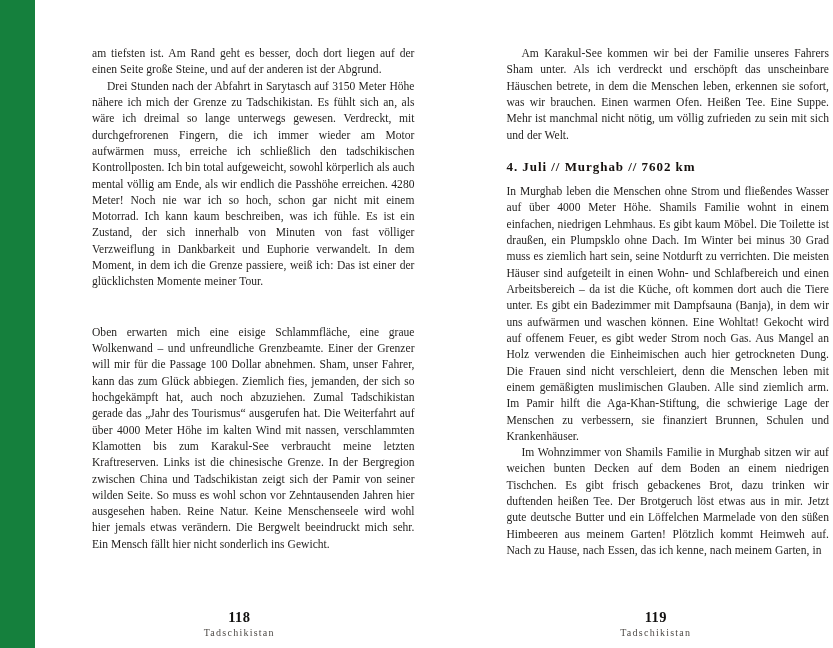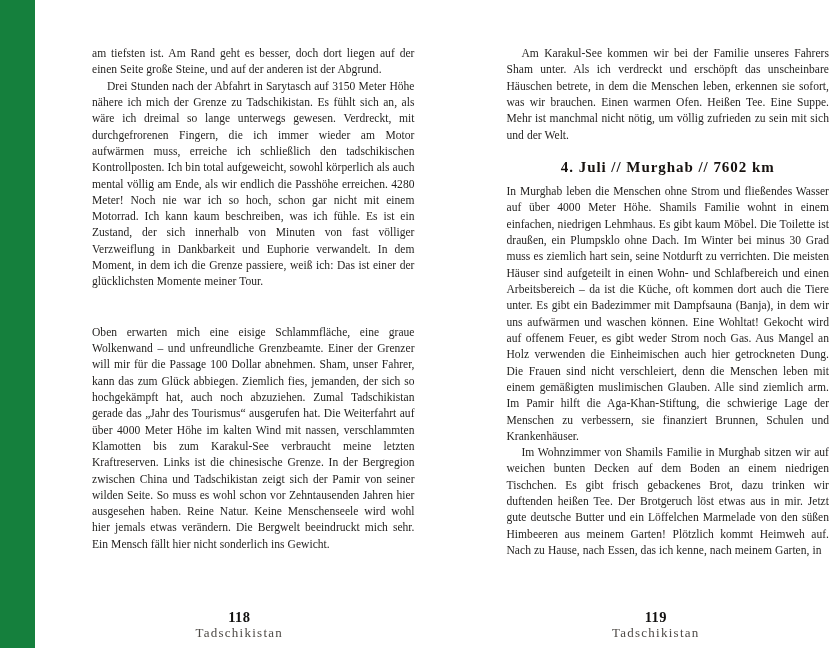--- a/index.html
+++ b/index.html
@@ -46,24 +46,24 @@
     letter-spacing: 0.02px;
     word-spacing: 0.1px;
     color: #201e1c;
   }
   p.indent { text-indent: 15px; }
   p.gap-before { margin-top: 34px; }
 
   .section-heading {
     margin: 0;
     padding: 0;
-    font-size: 15px;
+    font-size: 13px;
     line-height: 16.32px;
     font-weight: bold;
-    text-align: center;
+    text-align: left;
     letter-spacing: 0.95px;
     color: #16110e;
     font-family: "Liberation Serif", "DejaVu Serif", serif;
   }
   .heading-spacer-before { height: 16.4px; }
   .heading-spacer-after  { height: 7.6px; }
 
   .footer {
     position: absolute;
     left: 0;
@@ -73,21 +73,21 @@
     user-select: none;
   }
   .folio {
     font-size: 14.5px;
     font-weight: bold;
     line-height: 17px;
     letter-spacing: 0.4px;
     color: #121110;
   }
   .runhead {
-    font-size: 13px;
+    font-size: 10px;
     line-height: 11px;
     letter-spacing: 1.25px;
     color: #4e4a46;
     margin-top: 1px;
   }
 </style>
 </head>
 <body>
 
 <div class="spread">

